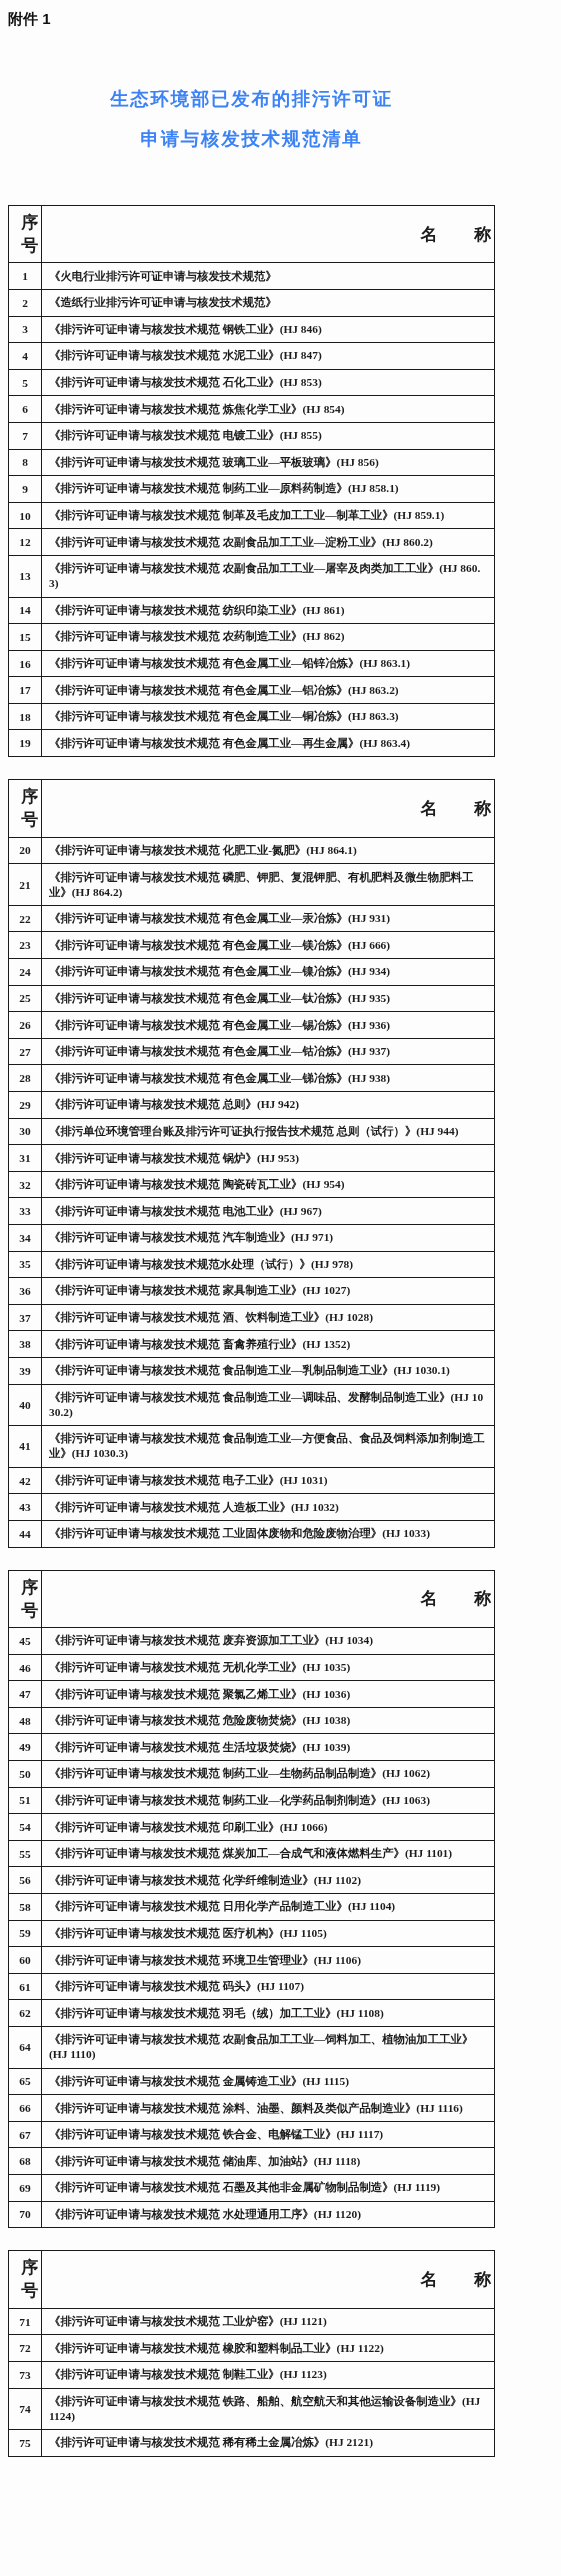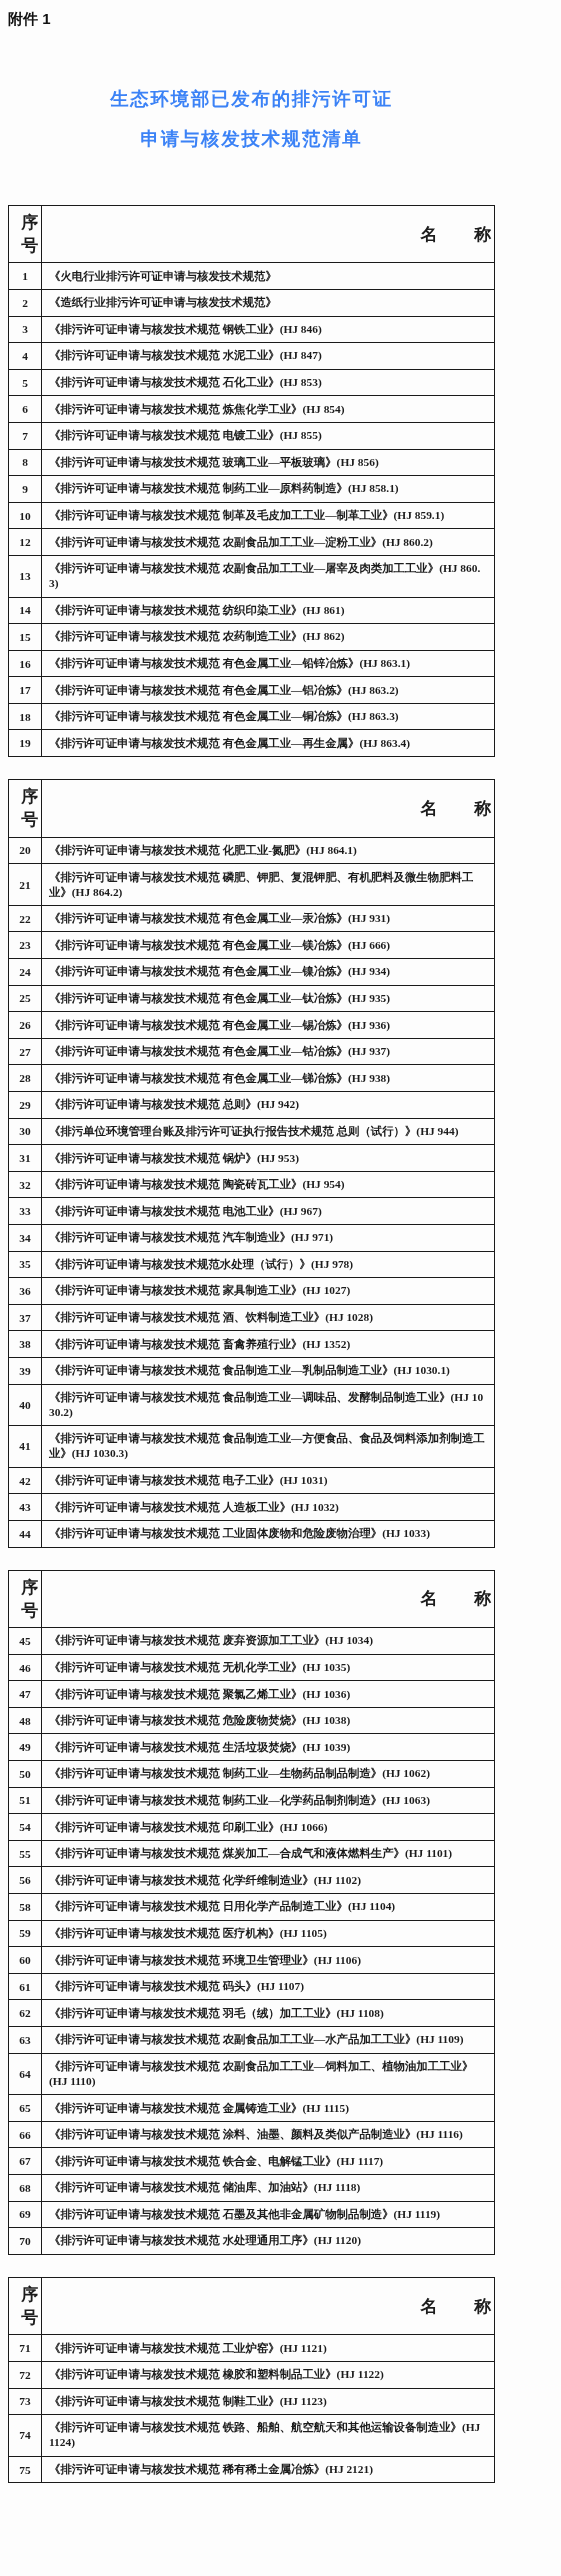--- a/index.html
+++ b/index.html
@@ -411,24 +411,20 @@
   <tr>
     <td class="cell-no">61</td>
     <td class="cell-name">《排污许可证申请与核发技术规范 码头》(HJ 1107)</td>
   </tr>
 
   <tr>
     <td class="cell-no">62</td>
     <td class="cell-name">《排污许可证申请与核发技术规范 羽毛（绒）加工工业》(HJ 1108)</td>
   </tr>
 
-  <tr>
-    <td class="cell-no">63</td>
-    <td class="cell-name">《排污许可证申请与核发技术规范 农副食品加工工业—水产品加工工业》(HJ 1109)</td>
-  </tr>
 
   <tr>
     <td class="cell-no">64</td>
     <td class="cell-name">《排污许可证申请与核发技术规范 农副食品加工工业—饲料加工、植物油加工工业》(HJ 1110)</td>
   </tr>
 
   <tr>
     <td class="cell-no">65</td>
     <td class="cell-name">《排污许可证申请与核发技术规范 金属铸造工业》(HJ 1115)</td>
   </tr>

